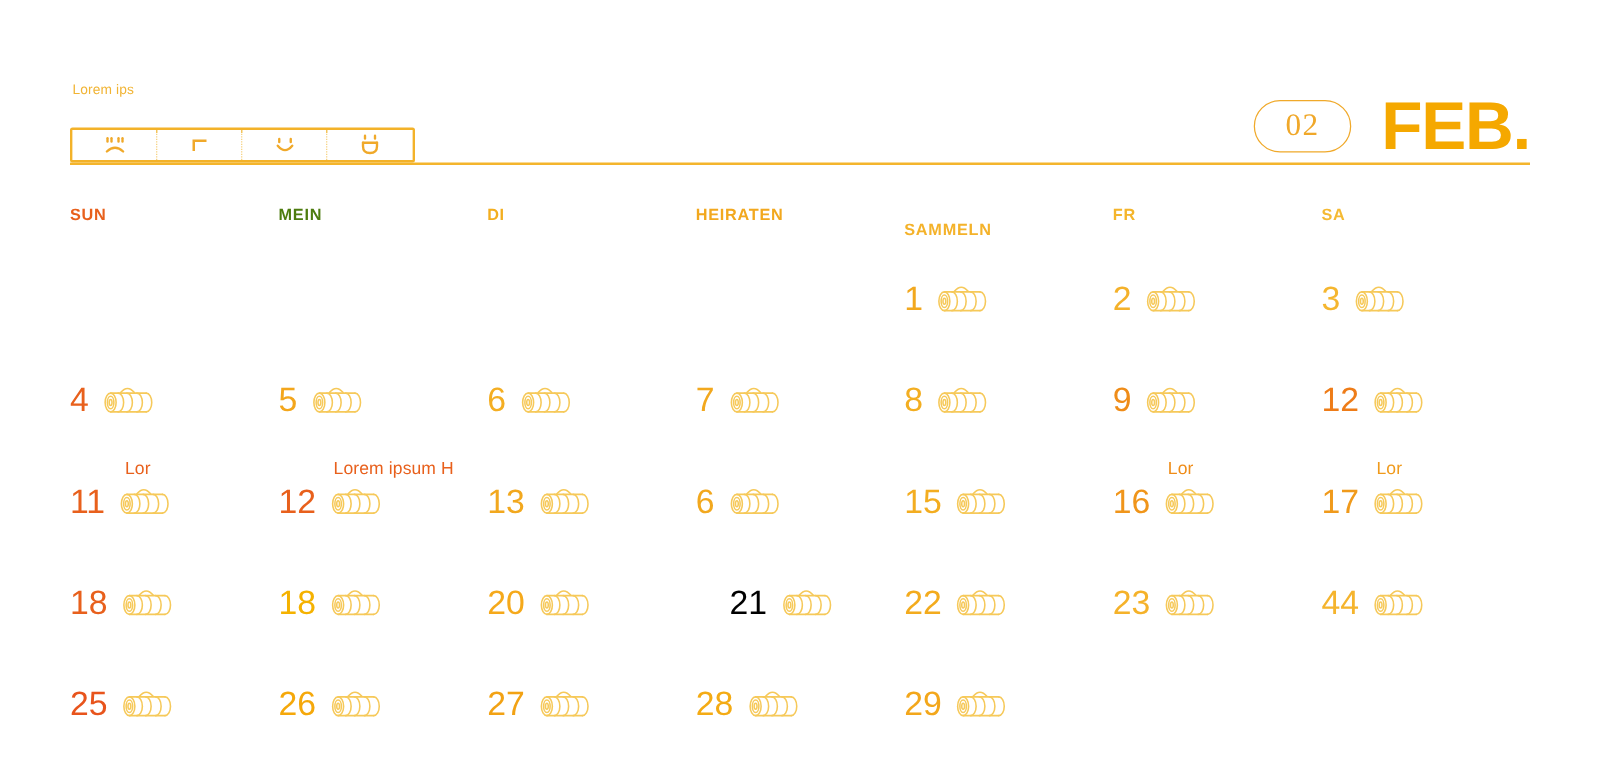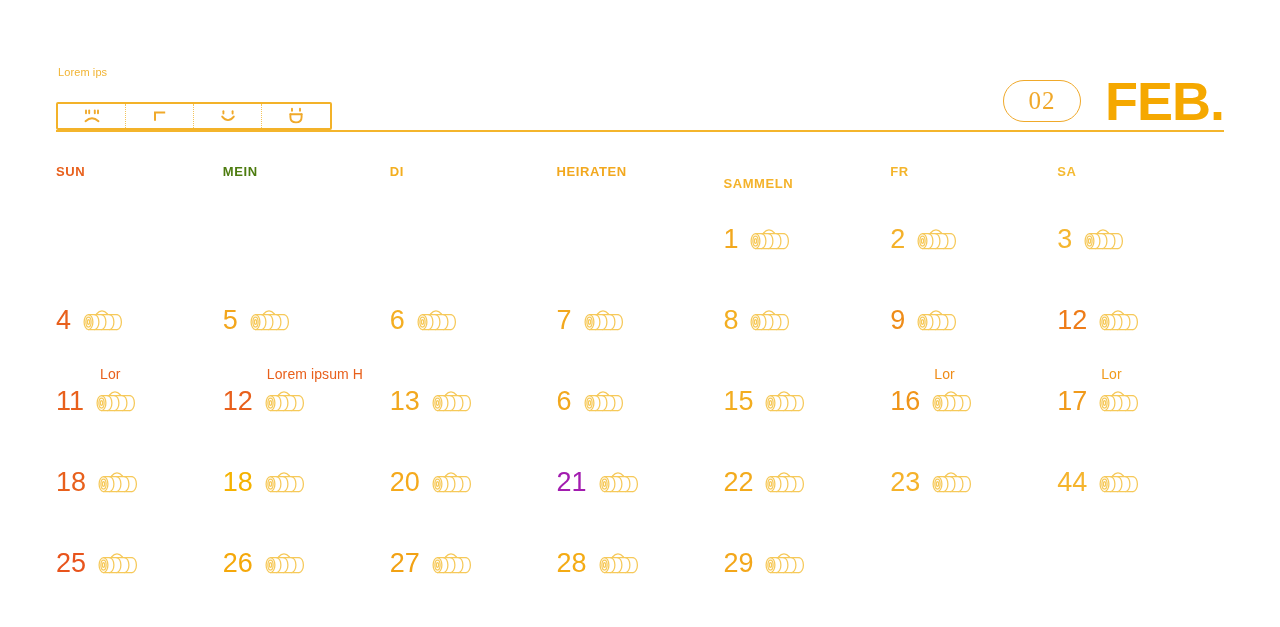--- a/index.html
+++ b/index.html
@@ -669,21 +669,21 @@
                 <ellipse cx="9.5" cy="16" rx="1.1" ry="2.4"></ellipse>
                 <path d="M17.5 8.0 Q23 1.5 28.5 8.0"></path>
               </g>
             </svg>
           </span>
         </div>
       </div>
       <div class="cell">
         <div class="cell-event" style="color: rgb(242, 168, 30);"></div>
         <div class="cell-main">
-          <span class="day-num" style="color: #a21caf;">21</span>
+          <span class="day-num" style="color: #000000; margin-left: 27px;">21</span>
           <span>
             <svg width="48" height="28" viewBox="0 0 48 28" class="mat-icon">
               <g fill="none" stroke="#f6c95a" stroke-width="1.25" stroke-linecap="round" stroke-linejoin="round">
                 <path d="M9.5 8.5 L38 8.5"></path>
                 <path d="M9.5 23.5 L38 23.5"></path>
                 <path d="M38 8.5 A4.4 7.5 0 0 1 38 23.5"></path>
                 <path d="M30.5 8.5 A4.4 7.5 0 0 1 30.5 23.5"></path>
                 <path d="M22.5 8.5 A4.4 7.5 0 0 1 22.5 23.5"></path>
                 <path d="M15.5 8.5 A4.4 7.5 0 0 1 15.5 23.5"></path>
                 <ellipse cx="9.5" cy="16" rx="4.4" ry="7.5"></ellipse>

